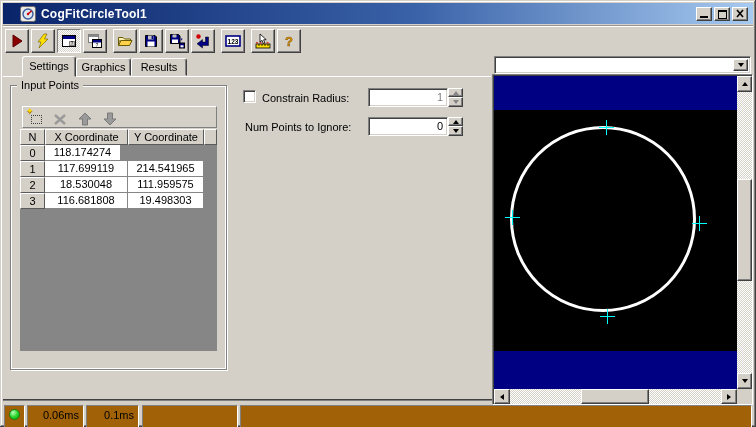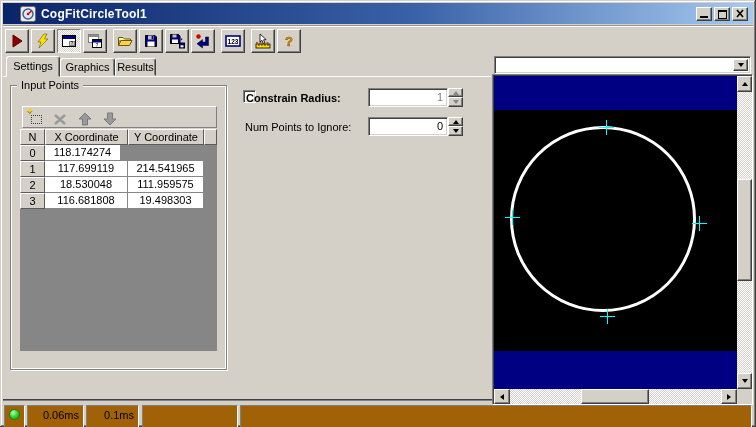--- a/index.html
+++ b/index.html
@@ -32,21 +32,21 @@
   
   .tb-sep { left:3px; top:25px; width:750px; height:2px; border-top:1px solid #9a968e; border-bottom:1px solid #fff; }
   .tbar-btn { top:29px; width:24px; height:24px; display:flex; align-items:center; justify-content:center; }
   .tbar-btn.pressed { border-color:#808080 #ffffff #ffffff #808080; box-shadow:none;
     background-image:repeating-conic-gradient(#ffffff 0% 25%, #d4d0c8 0% 50%); background-size:2px 2px; }
 
   
   .tab { position:absolute; background:#d4d0c8; text-align:center;
     border:1px solid; border-color:#ffffff #404040 #d4d0c8 #ffffff;
     border-top-left-radius:3px; border-top-right-radius:3px;
-    box-shadow: inset -1px 0 0 #808080; }
+    box-shadow: inset -1px 0 0 #808080; margin-left: 16px; }
   .tab.active { top:56px; height:21px; line-height:19px; z-index:3; border-bottom:1px solid #d4d0c8; }
   .tab.inactive { top:58px; height:18px; line-height:16px; z-index:1; }
   .tabpage-top { left:3px; top:76px; width:488px; height:1px; background:#ffffff; z-index:2; }
   .panel-bottom-groove { left:3px; top:399px; width:489px; height:2px; background:#404040;
     border-bottom:1px solid #808080; }
 
   
   .groupbox { left:10px; top:85px; width:217px; height:285px;
     border:1px solid #808080; box-shadow: inset 1px 1px 0 #fff, inset -1px -1px 0 #fff, 1px 1px 0 #fff; }
   .group-legend { position:absolute; left:6px; top:-7px; background:#d4d0c8; padding:0 4px; }
@@ -218,21 +218,21 @@
     </svg>
   </div>
   <div class="abs tbar-btn raised" style="left:277px;">
     <svg width="16" height="16" viewBox="0 0 16 16">
       <text x="8" y="13" font-size="13" font-weight="bold" fill="#e8a000" stroke="#7a4a00" stroke-width="0.5" text-anchor="middle">?</text>
     </svg>
   </div>
 
   <div class="abs tab active" style="left:6px;width:54px;">Settings</div>
   <div class="abs tab inactive" style="left:60px;width:55px;">Graphics</div>
-  <div class="abs tab inactive" style="left:115px;width:41px;">Results</div>
+  <div class="abs tab inactive" style="left:115px;width:56px;">Results</div>
   <div class="abs tabpage-top"></div>
   <div class="abs panel-bottom-groove"></div>
 
   <div class="abs groupbox">
     <span class="group-legend">Input Points</span>
   </div>
 
   <div class="abs mini-toolbar">
     <span class="mini-btn" style="left:4px;">
       <span class="dotbox"></span>
@@ -277,21 +277,21 @@
       <span class="gc w-y">111.959575</span>
     </div>
     <div class="grid-row">
       <span class="gh w-n">3</span>
       <span class="gc w-x">116.681808</span>
       <span class="gc w-y">19.498303</span>
     </div>
   </div>
 
   <span class="abs checkbox cell-sunken sunken2"></span>
-  <span class="abs plabel" style="left:246px;top:92px;font-weight:bold;">Constrain Radius:</span>
+  <span class="abs plabel" style="left:262px;top:92px;">Constrain Radius:</span>
   <span class="abs edit sunken2 disabled" style="left:368px;top:88px;">
     <span class="val gray-text">1</span>
   </span>
   <span class="abs spinner disabled" style="left:448px;top:88px;">
     <span class="spin-btn raised up">
         <span class="tri-up"></span>
       </span>
     <span class="spin-btn raised dn">
         <span class="tri-dn"></span>
       </span>

